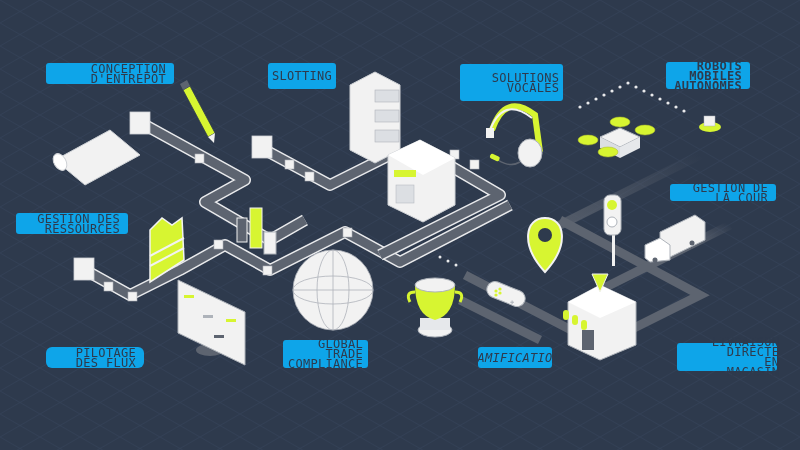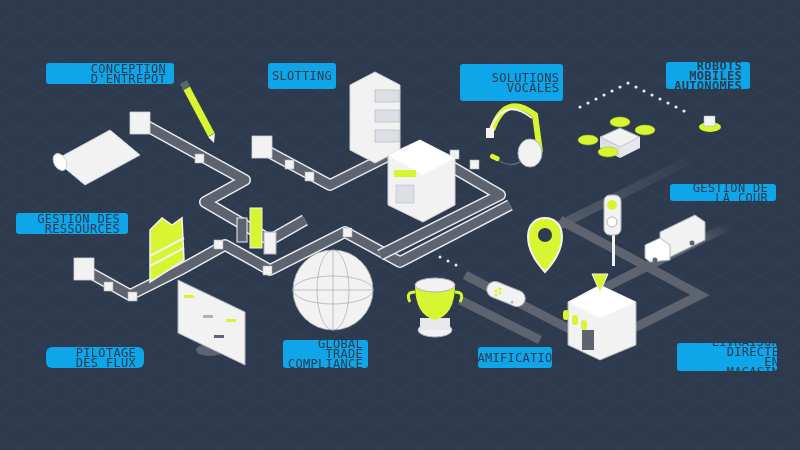--- a/index.html
+++ b/index.html
@@ -221,15 +221,15 @@
 <div class="label" style="left:46px;top:63px;width:128px;height:21px;">CONCEPTION  D'ENTREPÔT</div>
 <div class="label" style="left:268px;top:63px;width:68px;height:26px;">SLOTTING</div>
 <div class="label" style="left:460px;top:64px;width:103px;height:37px;padding-left:36px;">SOLUTIONS VOCALES</div>
 <div class="label" style="left:666px;top:62px;width:84px;height:27px;font-weight:bold;">ROBOTS MOBILES
 AUTONOMES</div>
 <div class="label" style="left:16px;top:213px;width:112px;height:21px;">GESTION DES RESSOURCES</div>
 <div class="label" style="left:670px;top:184px;width:106px;height:17px;">GESTION DE LA COUR</div>
 <div class="label" style="left:46px;top:347px;width:98px;height:21px;border-radius:6px;">PILOTAGE DES FLUX</div>
 <div class="label" style="left:255px;top:340px;width:85px;height:28px;margin-left:28px;">GLOBAL TRADE
 COMPLIANCE</div>
-<div class="label" style="left:478px;top:347px;width:74px;height:21px;">GAMIFICATION</div>
+<div class="label" style="left:478px;top:347px;width:74px;height:21px;font-style:italic;">GAMIFICATION</div>
 <div class="label" style="left:677px;top:343px;width:100px;height:28px;padding-left:45px;">LIVRAISON DIRECTE
 EN MAGASIN</div>
 
 </body></html>

